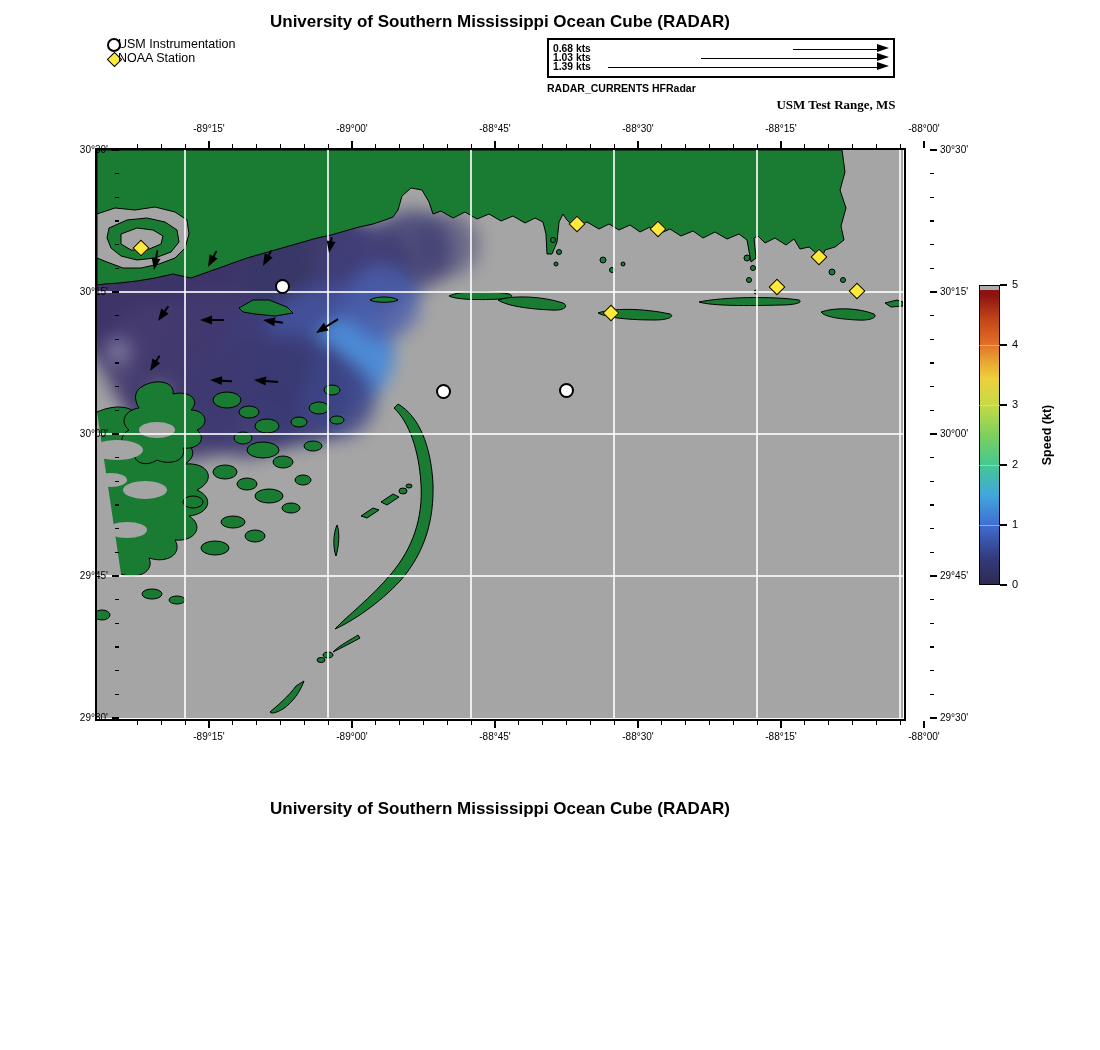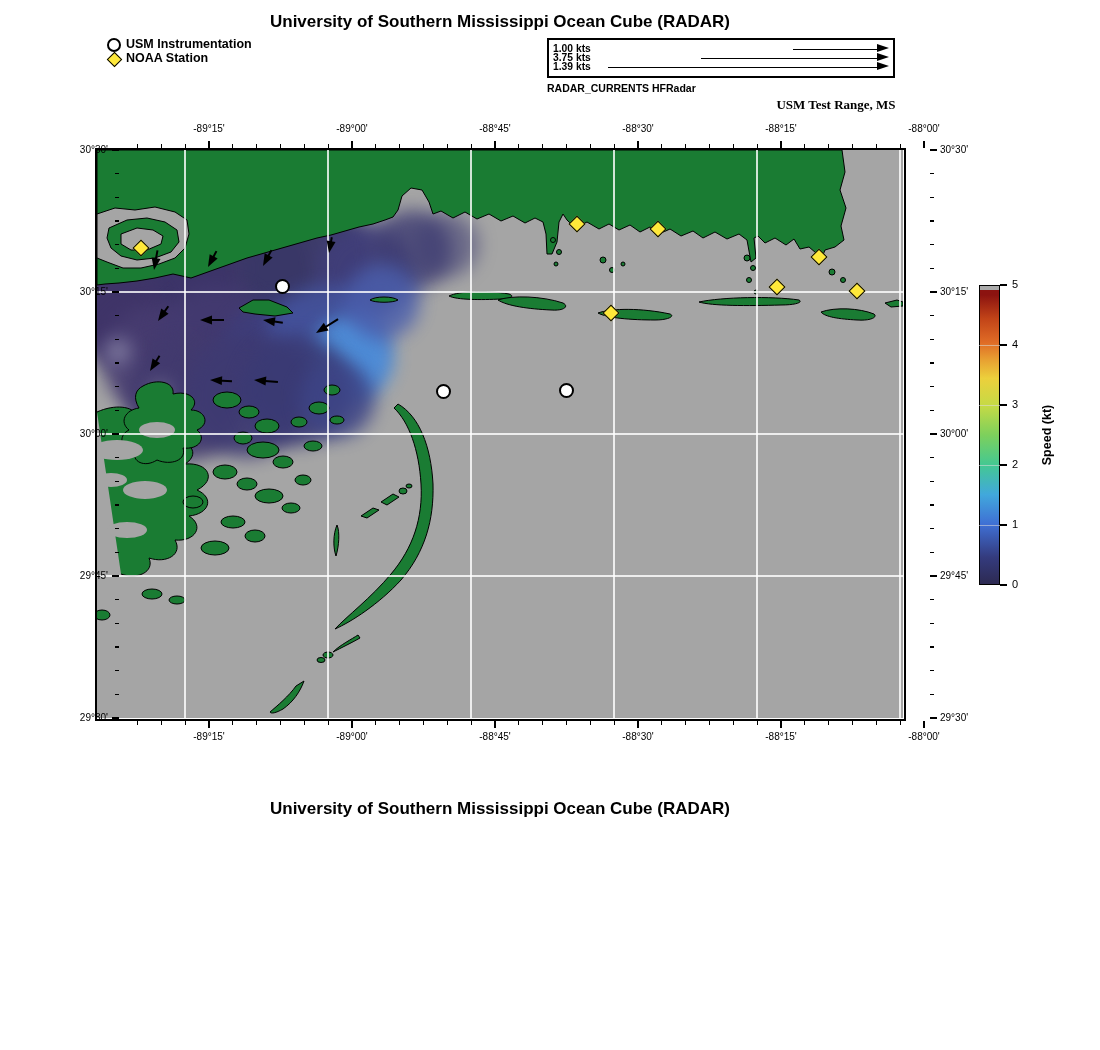--- a/index.html
+++ b/index.html
@@ -3,21 +3,21 @@
 <meta charset="utf-8">
 <style>
   html,body{margin:0;padding:0;background:#ffffff;}
   body{width:1100px;height:1050px;position:relative;font-family:"Liberation Sans","DejaVu Sans",sans-serif;color:#000;}
   .abs{position:absolute;}
   .canvas{position:absolute;left:0;top:0;width:1100px;height:1050px;background:#fff;overflow:hidden;}
   .title{left:0;top:12px;width:1000px;text-align:center;font-size:17px;font-weight:bold;}
   .title-bottom{left:0;top:799px;width:1000px;text-align:center;font-size:17px;font-weight:bold;}
   .legend{left:106px;top:37px;}
   .legend-row{position:absolute;left:0;height:14px;white-space:nowrap;}
-  .legend-label{position:absolute;left:20px;top:0;font-size:12.5px;font-weight:bold;}
+  .legend-label{position:absolute;left:12px;top:0;font-size:12.5px;font-weight:normal;}
   .legend-circle{position:absolute;left:1px;top:1px;width:10px;height:10px;border:2px solid #000;border-radius:50%;background:#fff;}
   .legend-diamond{position:absolute;left:3px;top:3px;width:9px;height:9px;background:#ffe93a;border:1.6px solid #000;transform:rotate(45deg);}
   .scalebox{left:547px;top:38px;width:348px;height:40px;border:2.5px solid #000;box-sizing:border-box;background:#fff;}
   .srow-label{position:absolute;left:4px;font-size:10.3px;font-weight:bold;line-height:9px;}
   .sline{position:absolute;height:0;border-top:1.4px solid #000;}
   .shead{position:absolute;width:0;height:0;border-left:12px solid #000;border-top:4.5px solid transparent;border-bottom:4.5px solid transparent;}
   .scale-caption{left:547px;top:82px;width:200px;font-size:10.5px;font-weight:bold;}
   .subtitle{left:150px;top:99px;width:700px;text-align:center;font-size:16.5px;font-weight:bold;font-family:"Liberation Serif","DejaVu Serif",serif;}
   .range-label{left:736px;top:97px;width:200px;text-align:center;font-size:13px;font-weight:bold;font-family:"Liberation Serif","DejaVu Serif",serif;}
   .map{left:97px;top:150px;width:806px;height:568px;background:#a5a5a5;overflow:hidden;}
@@ -49,24 +49,24 @@
         <span class="legend-circle"></span>
         <span class="legend-label">USM Instrumentation</span>
       </div>
       <div class="legend-row" style="top: 14px;">
         <span class="legend-diamond"></span>
         <span class="legend-label">NOAA Station</span>
       </div>
     </div>
 
   <div class="abs scalebox">
-      <div class="srow-label" style="top: 4px;">1.00 kts</div>
+      <div class="srow-label" style="top: 4px;">0.68 kts</div>
       <div class="sline" style="right: 14px; top: 8.5px; width: 86px;"></div>
       <div class="shead" style="right: 4px; top: 4px;"></div>
-      <div class="srow-label" style="top: 13px;">3.75 kts</div>
+      <div class="srow-label" style="top: 13px;">1.03 kts</div>
       <div class="sline" style="right: 14px; top: 17.5px; width: 178px;"></div>
       <div class="shead" style="right: 4px; top: 13px;"></div>
       <div class="srow-label" style="top: 22px;">1.39 kts</div>
       <div class="sline" style="right: 14px; top: 26.5px; width: 271px;"></div>
       <div class="shead" style="right: 4px; top: 22px;"></div>
     </div>
   <div class="abs scale-caption">RADAR_CURRENTS HFRadar</div>
 
   <div class="abs range-label">USM Test Range, MS</div>
 

